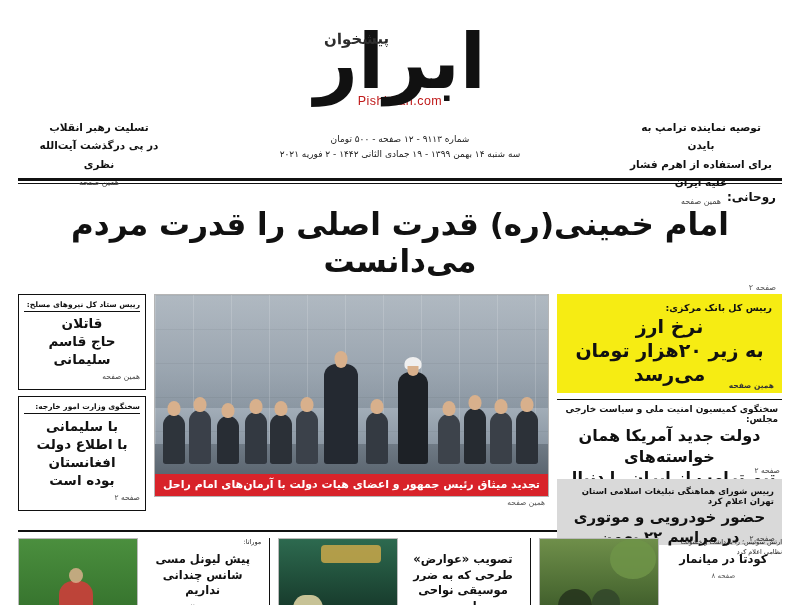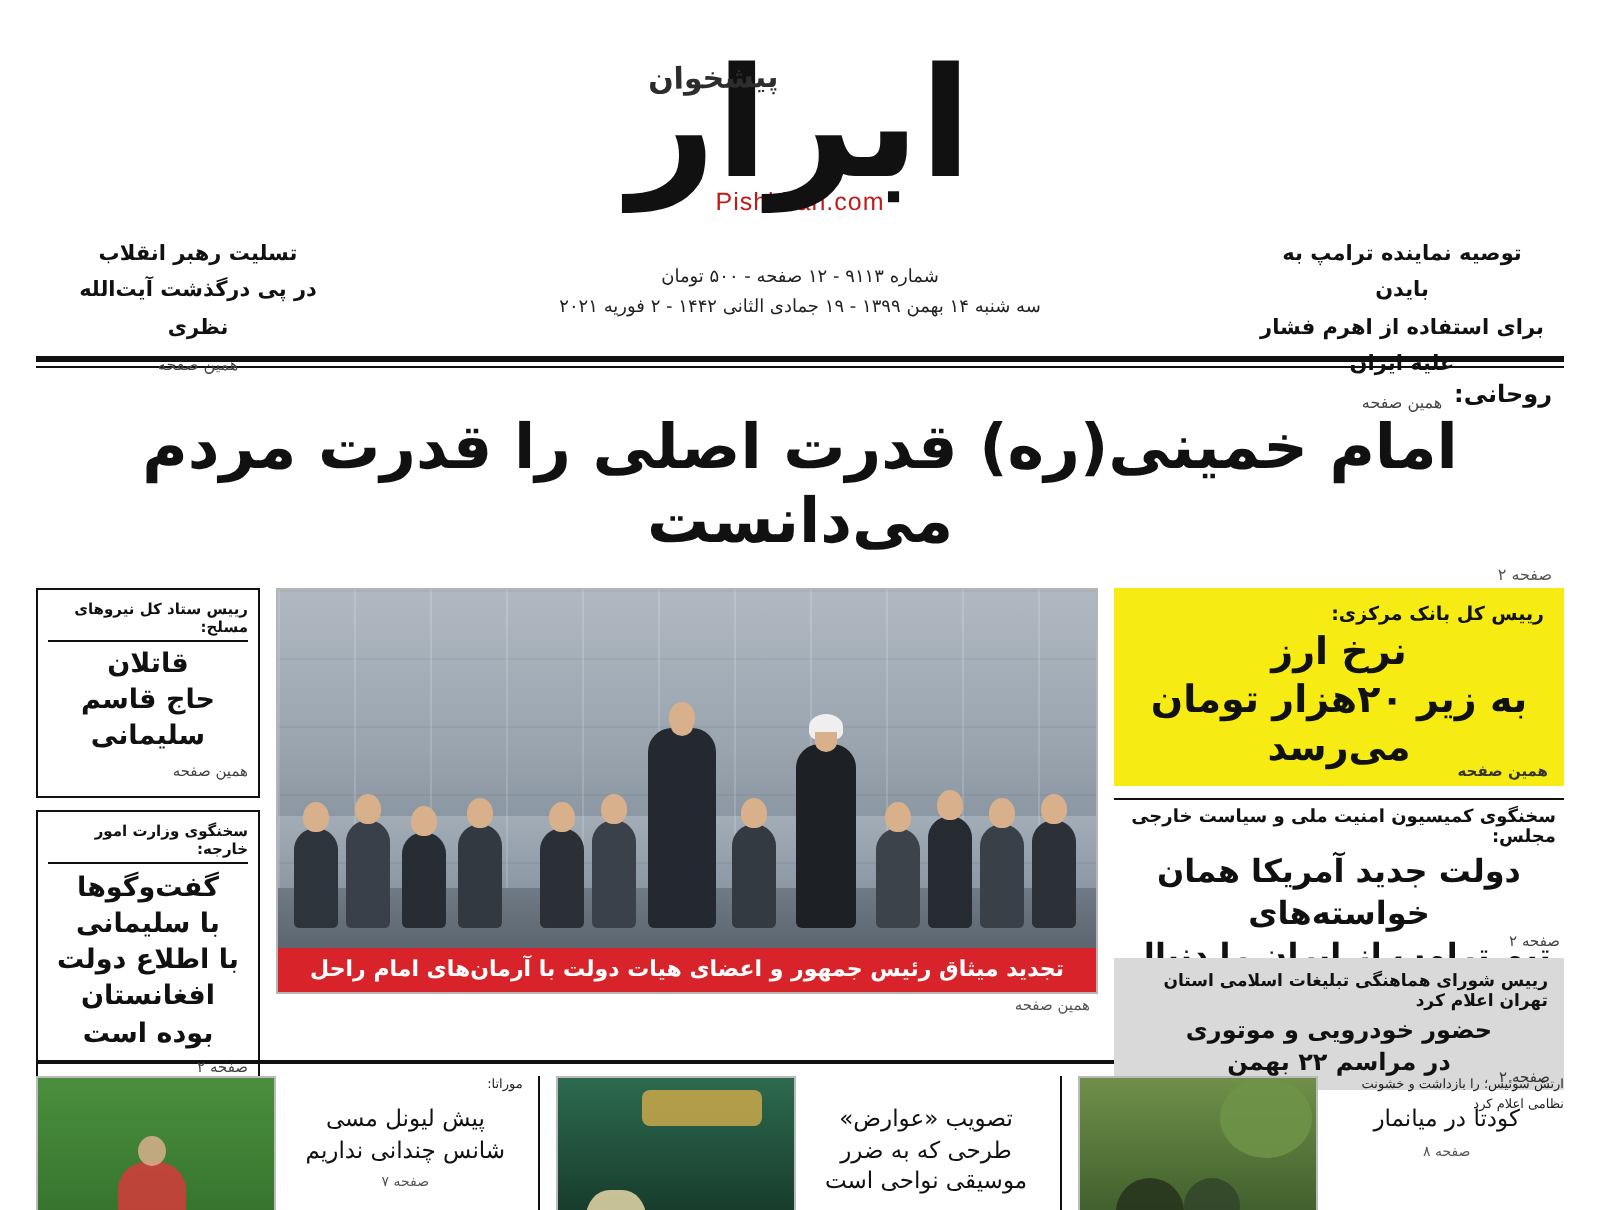--- a/index.html
+++ b/index.html
@@ -145,21 +145,21 @@
     display: flex;
     flex-direction: column;
     gap: 6px;
   }
   .col-center {
     flex: 1;
     display: flex;
     flex-direction: column;
   }
   .col-left {
-    width: 112px;
+    width: 128px;
     display: flex;
     flex-direction: column;
     gap: 6px;
   }
 
   
   .box-yellow {
     background: #f6ec13;
     padding: 8px 10px 10px 10px;
     text-align: center;
@@ -226,21 +226,21 @@
     height: 66px;
   }
   .box-grey .kicker {
     font-size: 8.5px;
     font-weight: bold;
     color: #111;
     text-align: right;
     margin-bottom: 2px;
   }
   .box-grey .hl {
-    font-size: 12px;
+    font-size: 15px;
     font-weight: bold;
     line-height: 1.28;
     color: #111;
     letter-spacing: -.4px;
   }
   .box-grey .pg {
     position: absolute;
     right: 7px;
     bottom: 2px;
     font-size: 7.5px;
@@ -386,21 +386,21 @@
   .btext .kicker {
     font-size: 6.5px;
     color: #222;
     text-align: right;
     line-height: 1.5;
     position: absolute;
     top: 0; right: 0; left: 0;
   }
   .btext .hl {
     font-size: 11.5px;
-    font-weight: normal;
+    font-weight: bold;
     line-height: 1.35;
     letter-spacing: -.3px;
   }
   .btext .pg {
     font-size: 7px;
     color: #555;
     text-align: center;
     margin-top: 4px;
   }
   .vsep { width: 1px; background: #111; }
@@ -533,21 +533,20 @@
 
       <div class="lbox">
         <div class="kicker">رییس ستاد کل نیروهای مسلح:</div>
         <div class="hl">قاتلان</div>
         <div class="hl">حاج قاسم سلیمانی</div>
         <div class="pg">همین صفحه</div>
       </div>
 
       <div class="lbox tall">
         <div class="kicker">سخنگوی وزارت امور خارجه:</div>
-        <div class="hl">گفت‌وگوها</div>
         <div class="hl">با سلیمانی</div>
         <div class="hl">با اطلاع دولت</div>
         <div class="hl">افغانستان</div>
         <div class="hl">بوده است</div>
         <div class="pg">صفحه ۲</div>
       </div>
 
     </div>
 
   </div>

